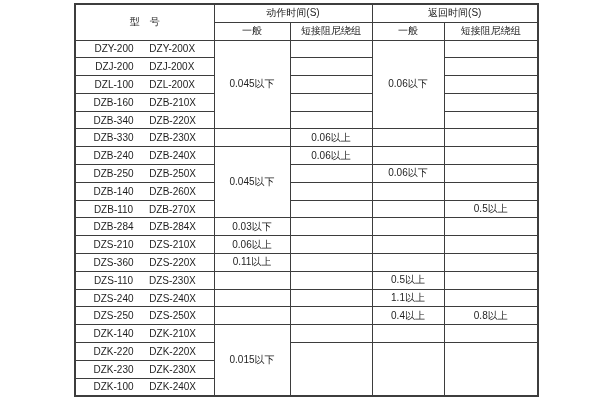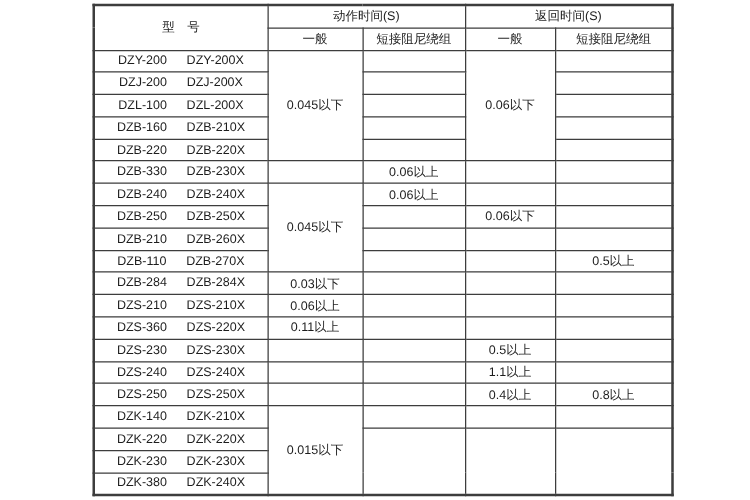--- a/index.html
+++ b/index.html
@@ -70,21 +70,21 @@
       <tr>
         <td class="model">
           <span>DZB-160</span>
           <span>DZB-210X</span>
         </td>
         <td></td>
         <td></td>
       </tr>
       <tr>
         <td class="model">
-          <span>DZB-220</span>
+          <span>DZB-340</span>
           <span>DZB-220X</span>
         </td>
         <td></td>
         <td></td>
       </tr>
       <tr>
         <td class="model">
           <span>DZB-330</span>
           <span>DZB-230X</span>
         </td>
@@ -107,21 +107,21 @@
         <td class="model">
           <span>DZB-250</span>
           <span>DZB-250X</span>
         </td>
         <td></td>
         <td>0.06以下</td>
         <td></td>
       </tr>
       <tr>
         <td class="model">
-          <span>DZB-210</span>
+          <span>DZB-140</span>
           <span>DZB-260X</span>
         </td>
         <td></td>
         <td></td>
         <td></td>
       </tr>
       <tr>
         <td class="model">
           <span>DZB-110</span>
           <span>DZB-270X</span>
@@ -155,21 +155,21 @@
           <span>DZS-360</span>
           <span>DZS-220X</span>
         </td>
         <td>0.11以上</td>
         <td></td>
         <td></td>
         <td></td>
       </tr>
       <tr>
         <td class="model">
-          <span>DZS-230</span>
+          <span>DZS-110</span>
           <span>DZS-230X</span>
         </td>
         <td></td>
         <td></td>
         <td>0.5以上</td>
         <td></td>
       </tr>
       <tr>
         <td class="model">
           <span>DZS-240</span>
@@ -210,19 +210,19 @@
         <td rowspan="3"></td>
       </tr>
       <tr>
         <td class="model">
           <span>DZK-230</span>
           <span>DZK-230X</span>
         </td>
       </tr>
       <tr>
         <td class="model">
-          <span>DZK-380</span>
+          <span>DZK-100</span>
           <span>DZK-240X</span>
         </td>
       </tr>
     </tbody>
   </table>
 </div>
 
 </body></html>

